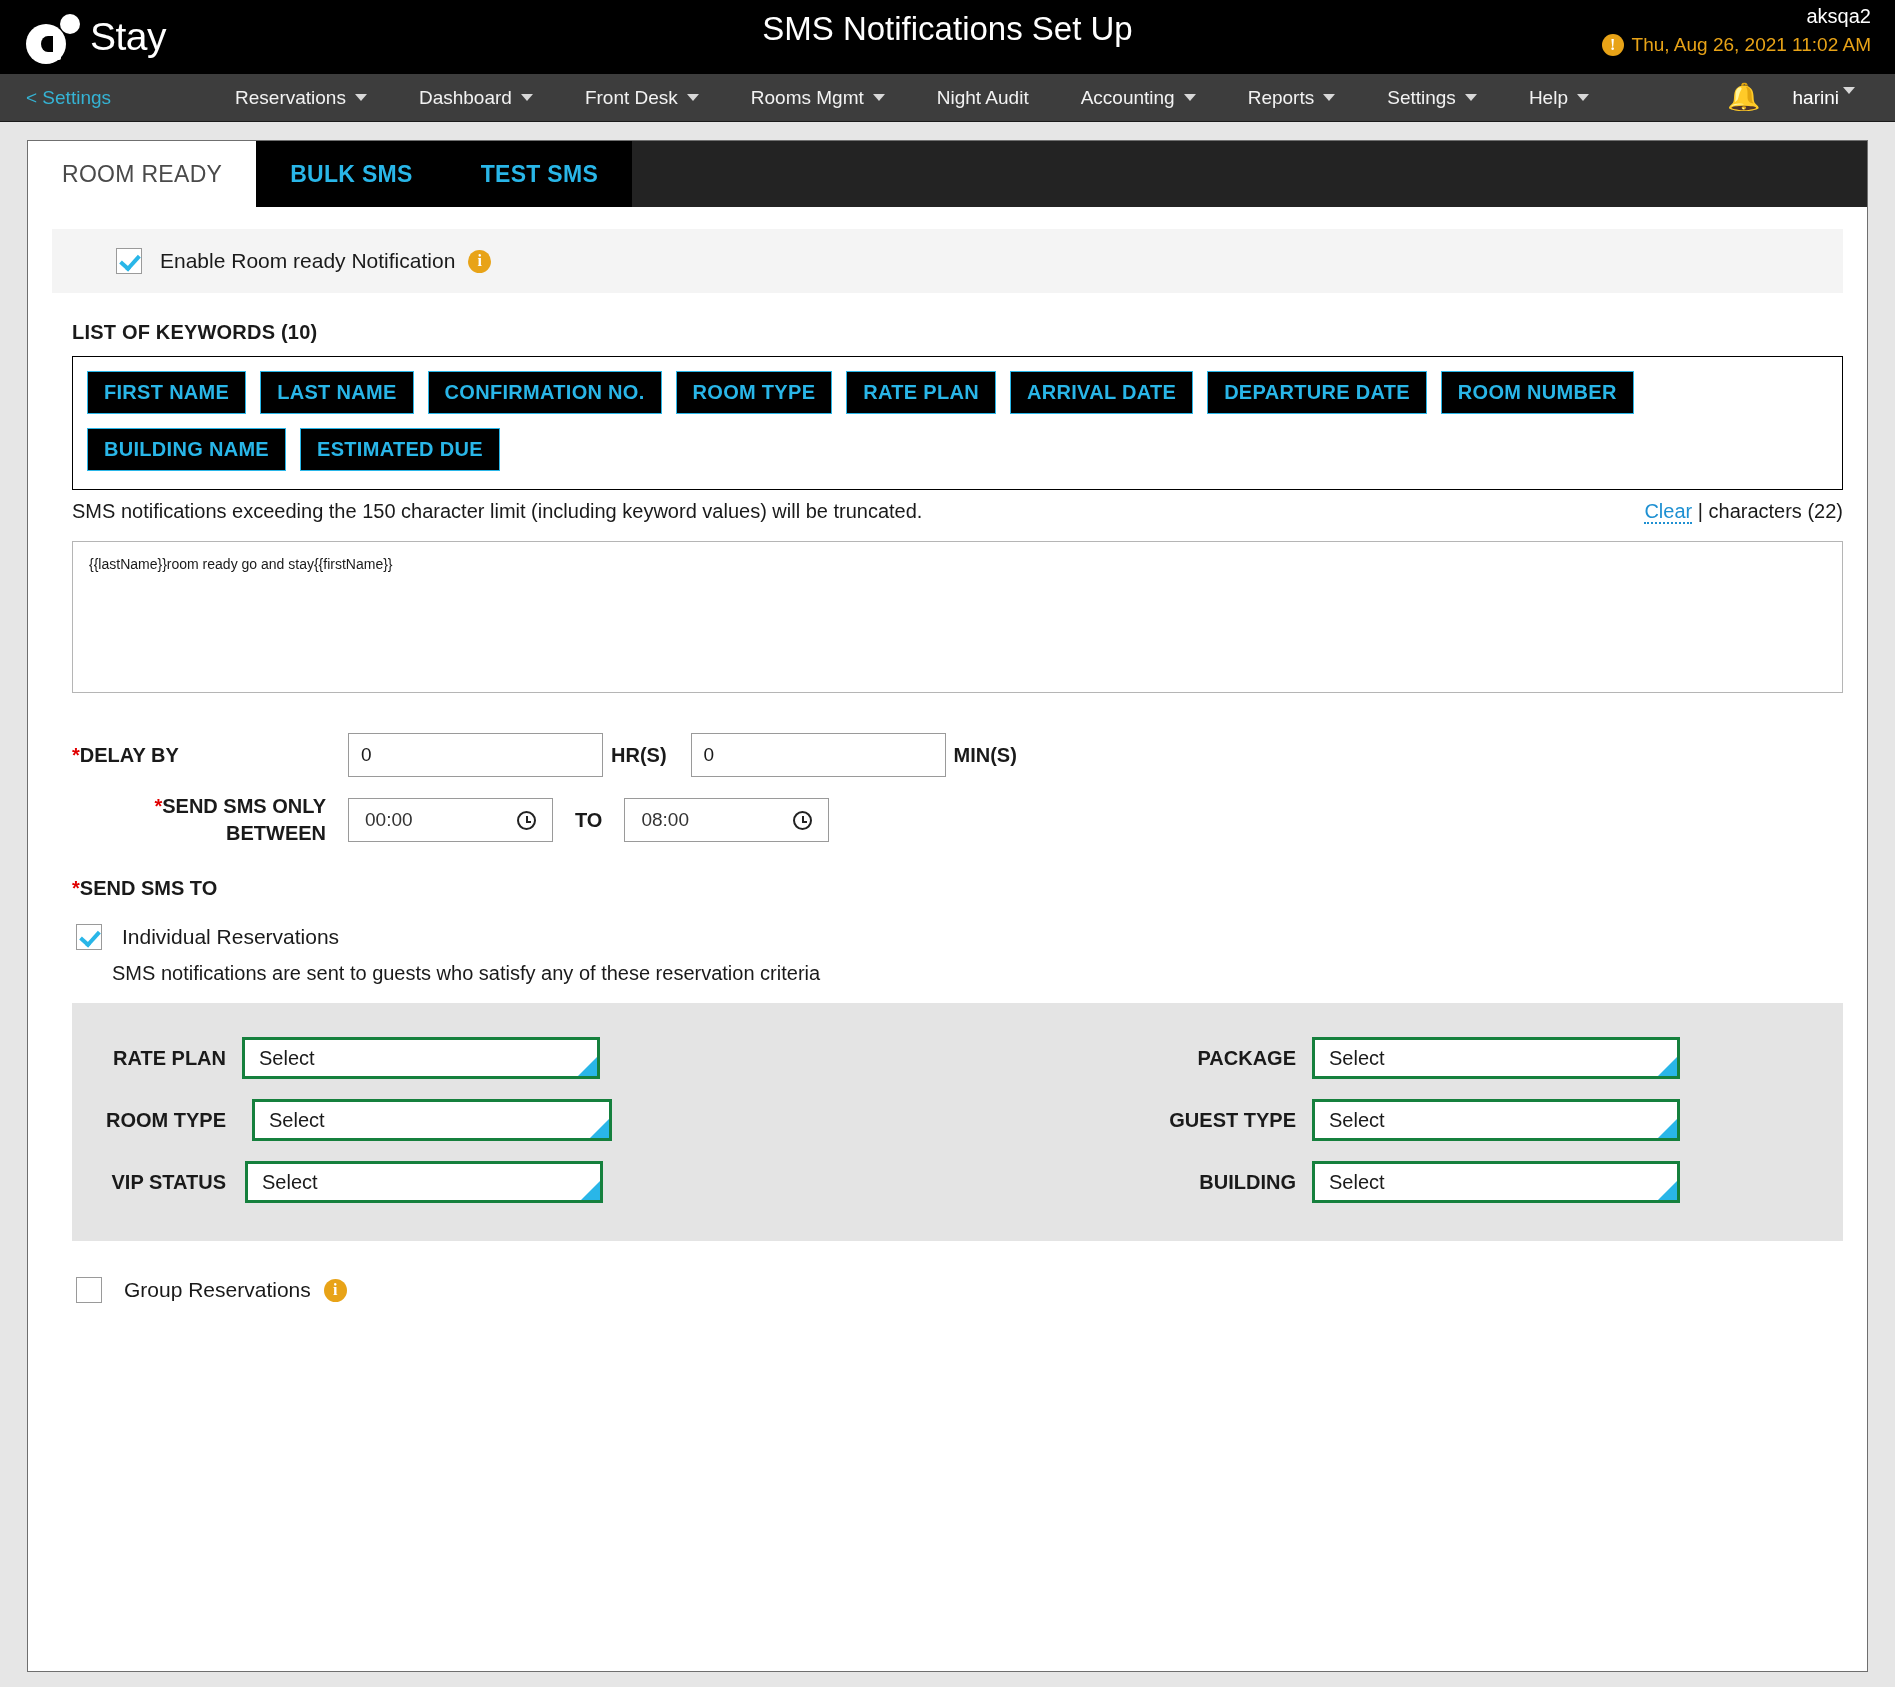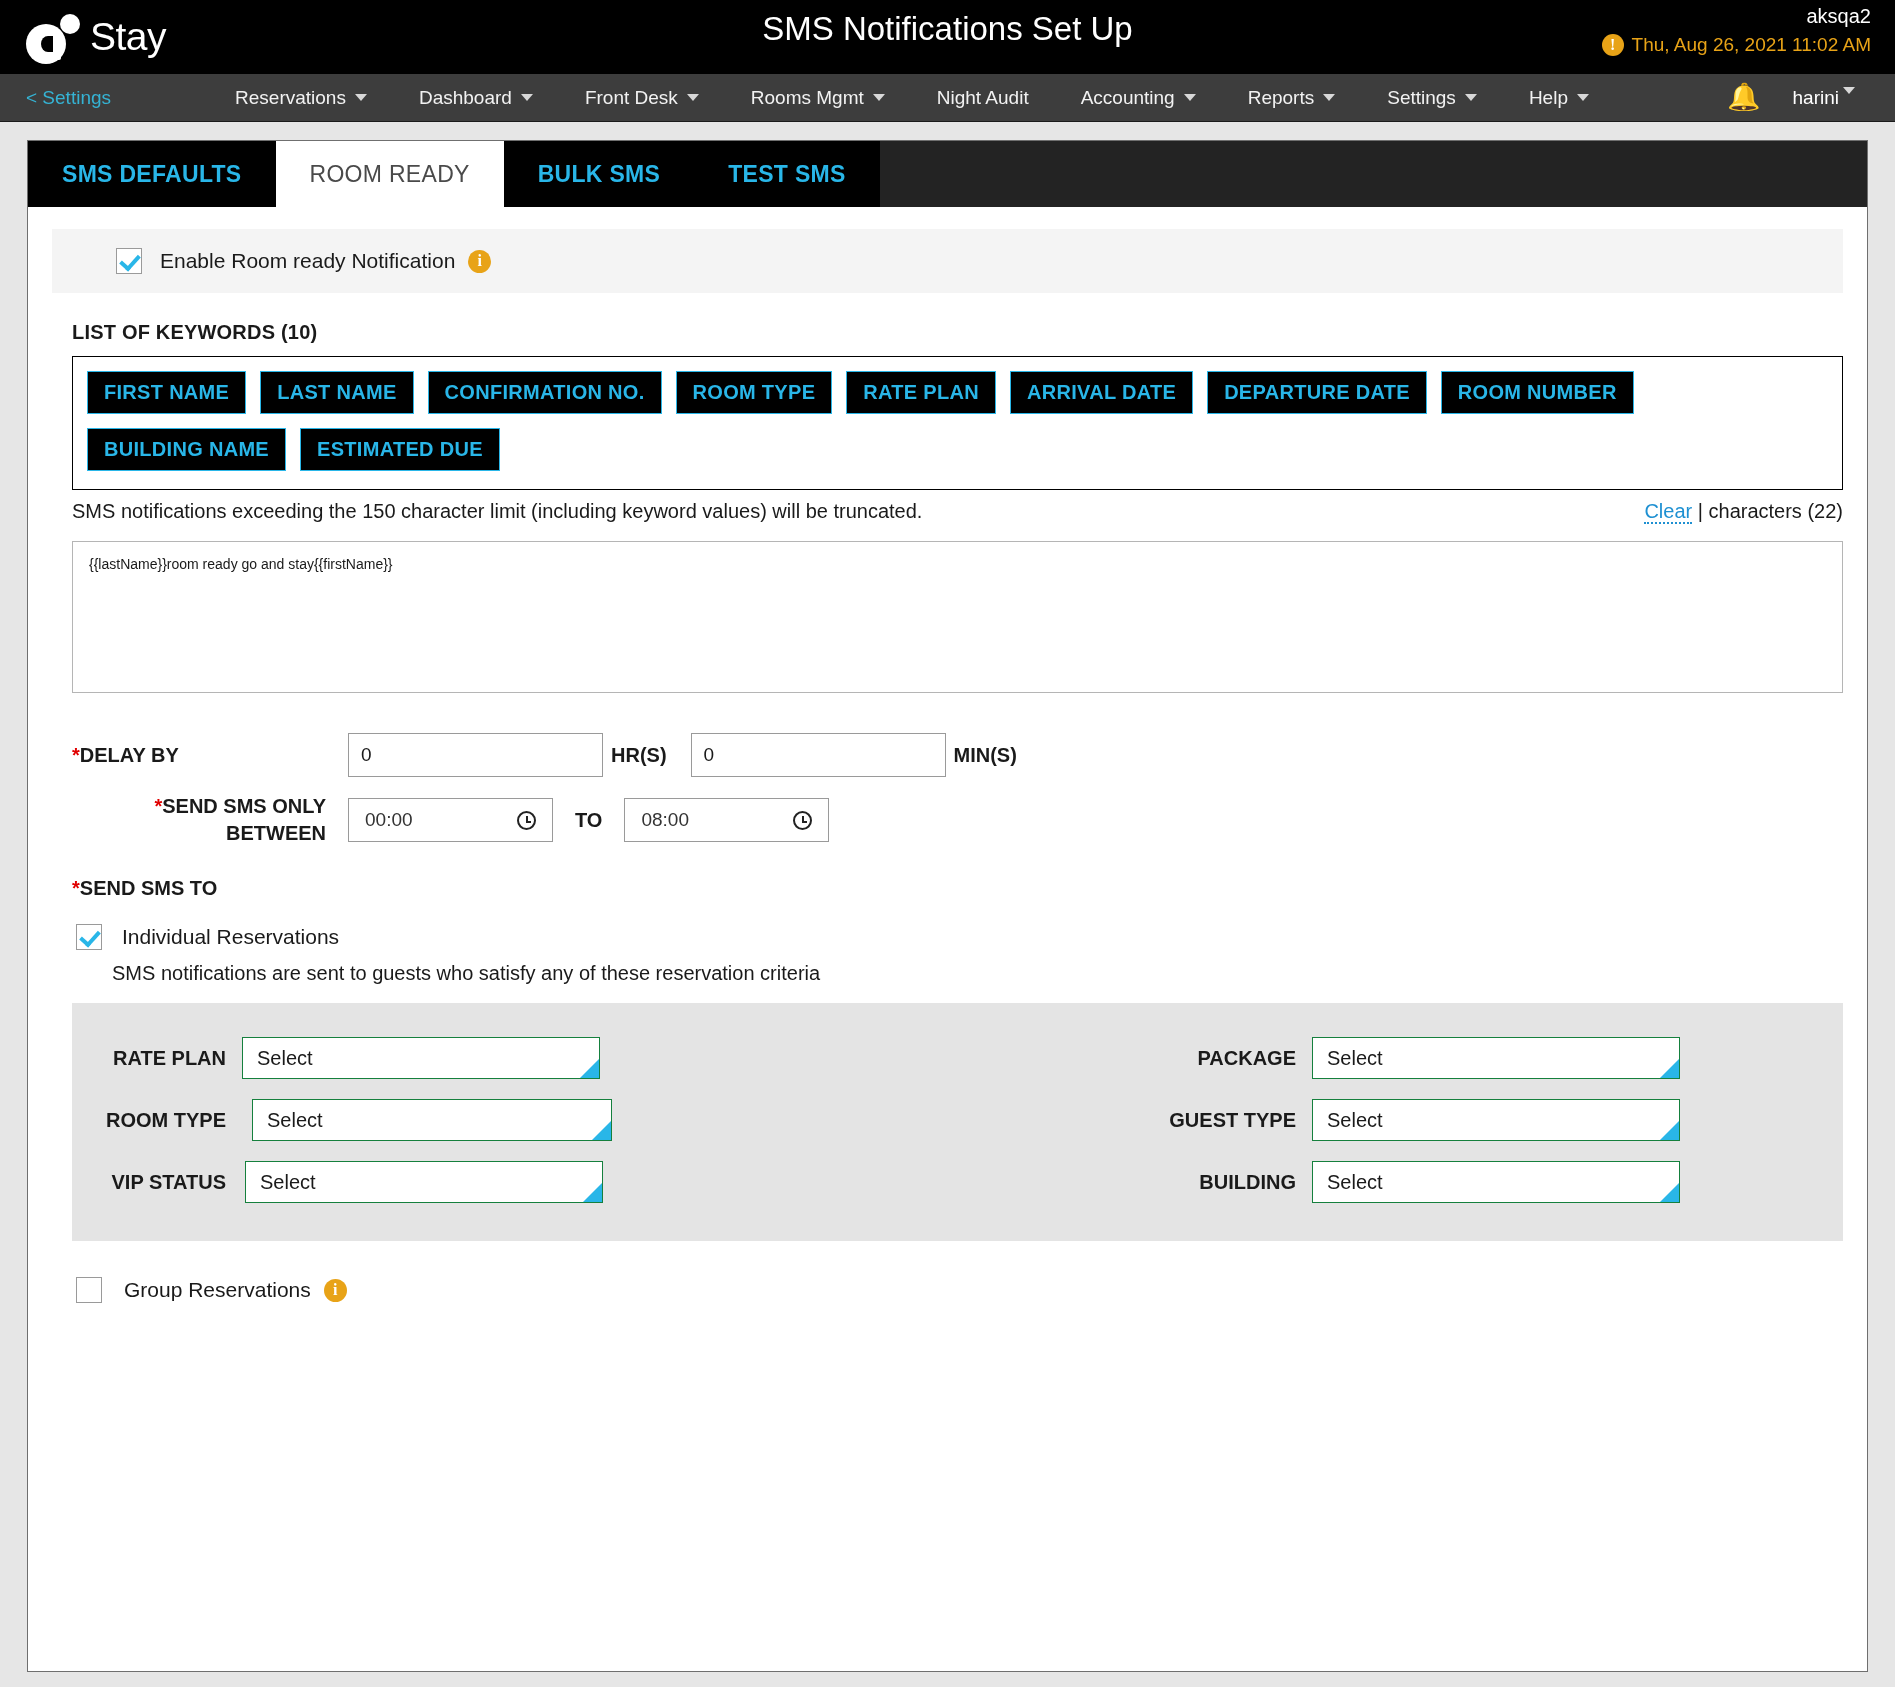--- a/index.html
+++ b/index.html
@@ -287,21 +287,21 @@
     grid-auto-rows: 62px;
     align-items: center;
   }
   .crit-label {
     font-size: 20px; font-weight: bold; color: #1a1a1a;
     text-align: right; padding-right: 16px;
   }
   .crit-label.left { padding-left: 26px; }
   .selectbox {
     position: relative; height: 42px;
-    border: 1px solid #15803d; background: #fff;
+    border: 3px solid #15803d; background: #fff;
     display: flex; align-items: center;
     padding-left: 14px; font-size: 20px; color: #1a1a1a;
     cursor: pointer; overflow: hidden;
   }
   .selectbox::after {
     content: "";
     position: absolute; right: 0; bottom: 0;
     width: 0; height: 0;
     border-left: 19px solid transparent;
     border-bottom: 19px solid #29b6e8;
@@ -385,21 +385,20 @@
     <div class="nav-user">
       <span>harini</span>
       <i class="caret"></i>
     </div>
   </div>
 </div>
 
 <div class="panel">
 
   <div class="tabstrip">
-    <div class="tab">SMS DEFAULTS</div>
     <div class="tab active">ROOM READY</div>
     <div class="tab">BULK SMS</div>
     <div class="tab">TEST SMS</div>
     <div class="tab-filler"></div>
   </div>
 
   <div class="enable-row">
     <span class="cbx checked"></span>
     <span class="enable-label">Enable Room ready Notification</span>
     <span class="info-icon">i</span>

